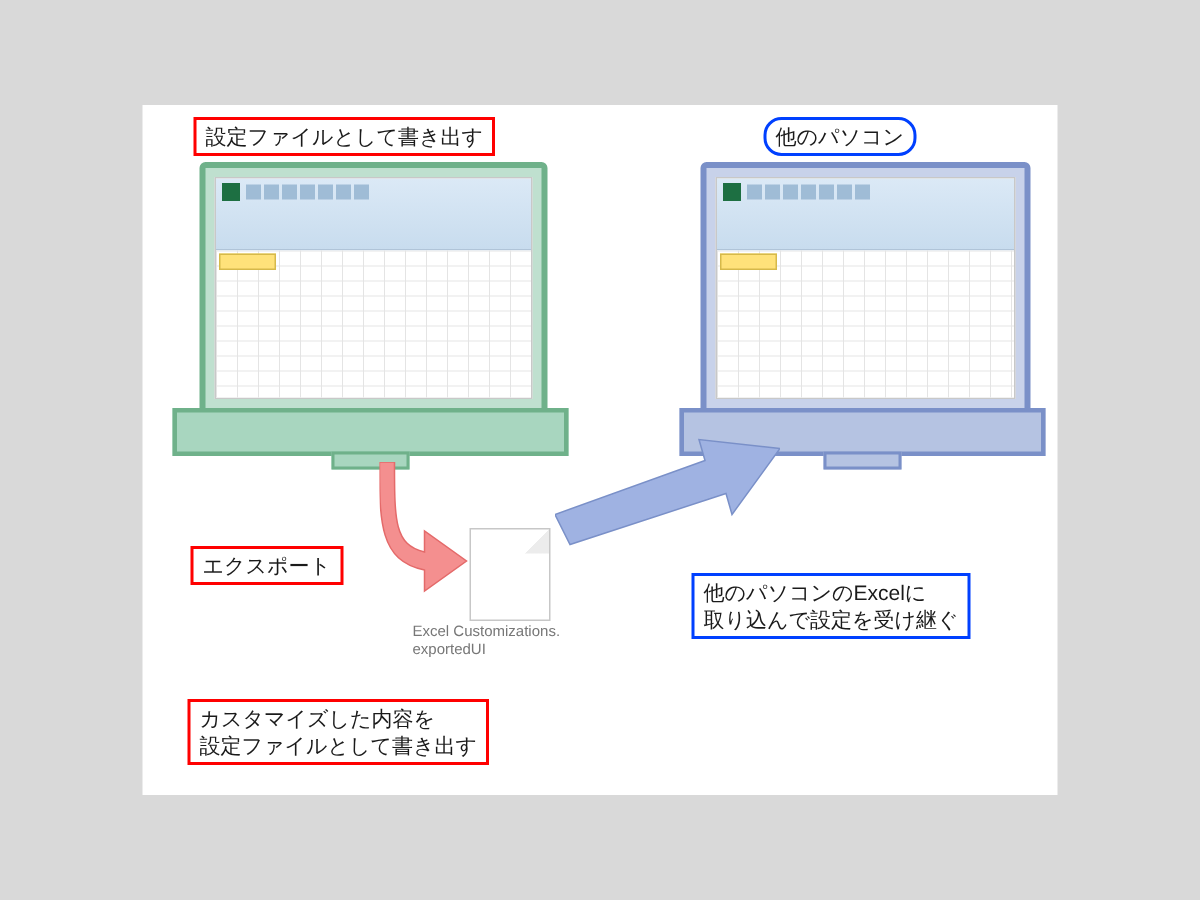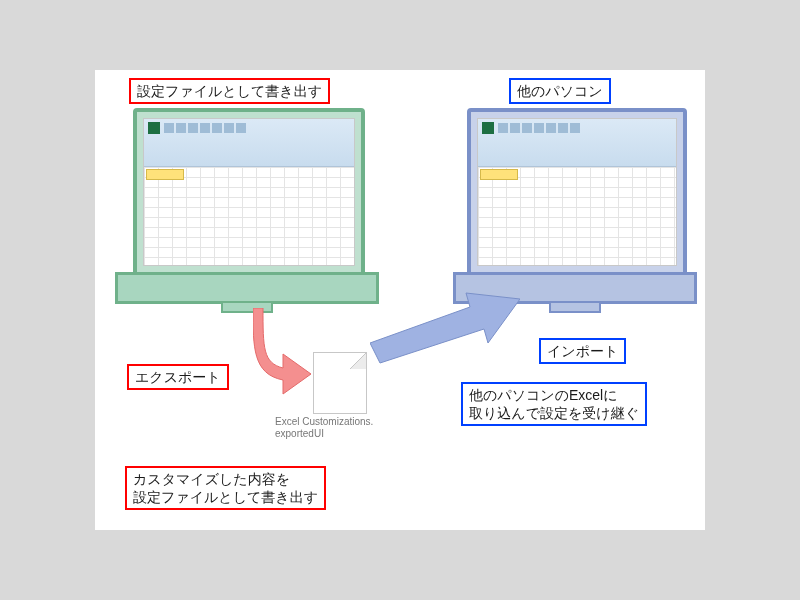--- a/index.html
+++ b/index.html
@@ -117,21 +117,21 @@
     line-height:1.2;
   }
 </style>
 </head>
 <body>
 
 <div class="outer">
 <div class="canvas">
 
   <div class="label-box red-border" style="left:34px; top:8px;">設定ファイルとして書き出す</div>
-  <div class="label-box blue-border" style="left:414px; top:8px;">他のパソコン</div>
+  <div class="label-box blue-border" style="left:414px; top:8px;border-radius:12px;">他のパソコン</div>
 
   <div class="laptop green" style="left:20px; top:38px; width:260px; height:210px;">
     <div class="laptop-screen-outer" style="left:18px; top:0; width:224px; height:160px;">
       <div class="laptop-screen-inner">
         <div class="excel-ribbon">
               <div class="excel-ribbon-buttons">
                 <span></span>
                 <span></span>
                 <span></span>
                 <span></span>
@@ -180,21 +180,20 @@
     </svg>
   </div>
 
   <div class="file-icon"></div>
   <div class="file-caption">Excel
 Customizations.
 exportedUI</div>
 
   <div class="label-box red-border" style="left:32px; top:294px;text-align:center;">エクスポート</div>
 
-  <div class="label-box blue-border" style="left:444px; top:268px;">インポート</div>
 
   <div class="label-box blue-border" style="left:366px; top:312px;">他のパソコンのExcelに
 取り込んで設定を受け継ぐ</div>
 
   <div class="label-box red-border" style="left:30px; top:396px;">カスタマイズした内容を
 設定ファイルとして書き出す</div>
 
 </div>
 </div>
 

